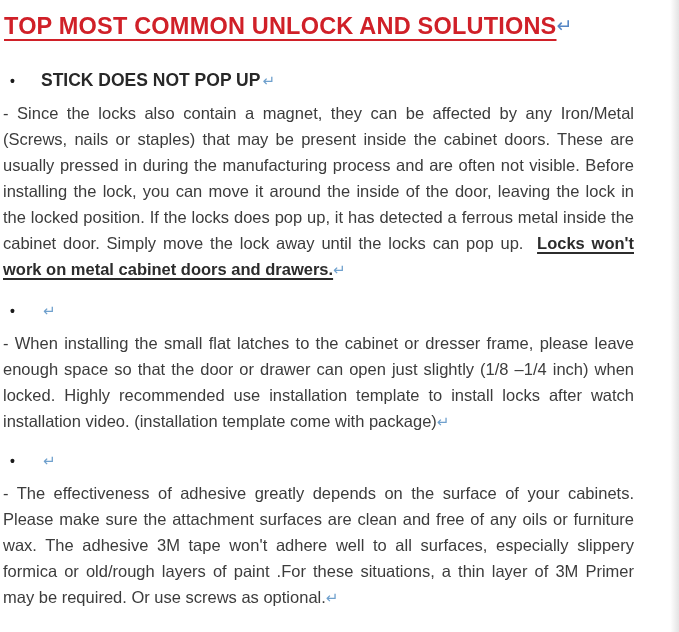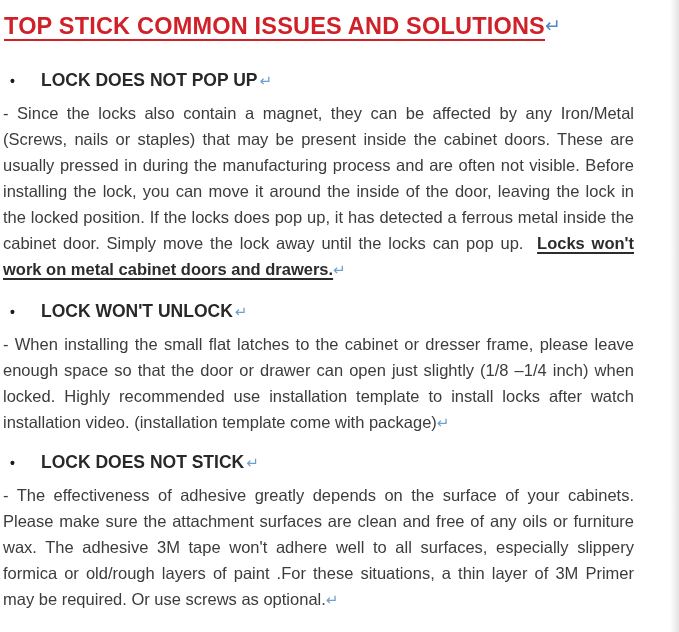--- a/index.html
+++ b/index.html
@@ -90,45 +90,43 @@
     text-underline-offset: 3px;
   }
 </style>
 </head>
 <body>
 
 <div class="doc">
   <div class="content">
 
     <div class="title-row">
-      <span class="doc-title">TOP STICK COMMON ISSUES AND SOLUTIONS</span><span class="mark title-mark">↵</span>
+      <span class="doc-title">TOP MOST COMMON UNLOCK AND SOLUTIONS</span><span class="mark title-mark">↵</span>
     </div>
 
     <div class="section s1">
       <div class="section-heading">
         <span class="bullet">•</span>
-        <span>LOCK DOES NOT POP UP</span>
+        <span>STICK DOES NOT POP UP</span>
         <span class="mark heading-mark">↵</span>
       </div>
       <p class="body"><span>- Since the locks also contain a magnet, they can be affected by any Iron/Metal (Screws, nails or staples) that may be present inside the cabinet doors. These are usually pressed in during the manufacturing process and are often not visible. Before installing the lock, you can move it around the inside of the door, leaving the lock in the locked position. If the locks does pop up, it has detected a ferrous metal inside the cabinet door. Simply move the lock away until the locks can pop up.&nbsp; </span><span class="bold-underline">Locks won't work on metal cabinet doors and drawers.</span><span class="mark">↵</span></p>
     </div>
 
     <div class="section s2">
       <div class="section-heading">
         <span class="bullet">•</span>
-        <span>LOCK WON'T UNLOCK</span>
         <span class="mark heading-mark">↵</span>
       </div>
       <p class="body"><span>- When installing the small flat latches to the cabinet or dresser frame, please leave enough space so that the door or drawer can open just slightly (1/8 –1/4 inch) when locked. Highly recommended use installation template to install locks after watch installation video. (installation template come with package)</span><span class="mark">↵</span></p>
     </div>
 
     <div class="section s3">
       <div class="section-heading">
         <span class="bullet">•</span>
-        <span>LOCK DOES NOT STICK</span>
         <span class="mark heading-mark">↵</span>
       </div>
       <p class="body"><span>- The effectiveness of adhesive greatly depends on the surface of your cabinets. Please make sure the attachment surfaces are clean and free of any oils or furniture wax. The adhesive 3M tape won't adhere well to all surfaces, especially slippery formica or old/rough layers of paint .For these situations, a thin layer of 3M Primer may be required. Or use screws as optional.</span><span class="mark">↵</span></p>
     </div>
 
   </div>
   <div class="page-edge"></div>
 </div>
 
 </body></html>

